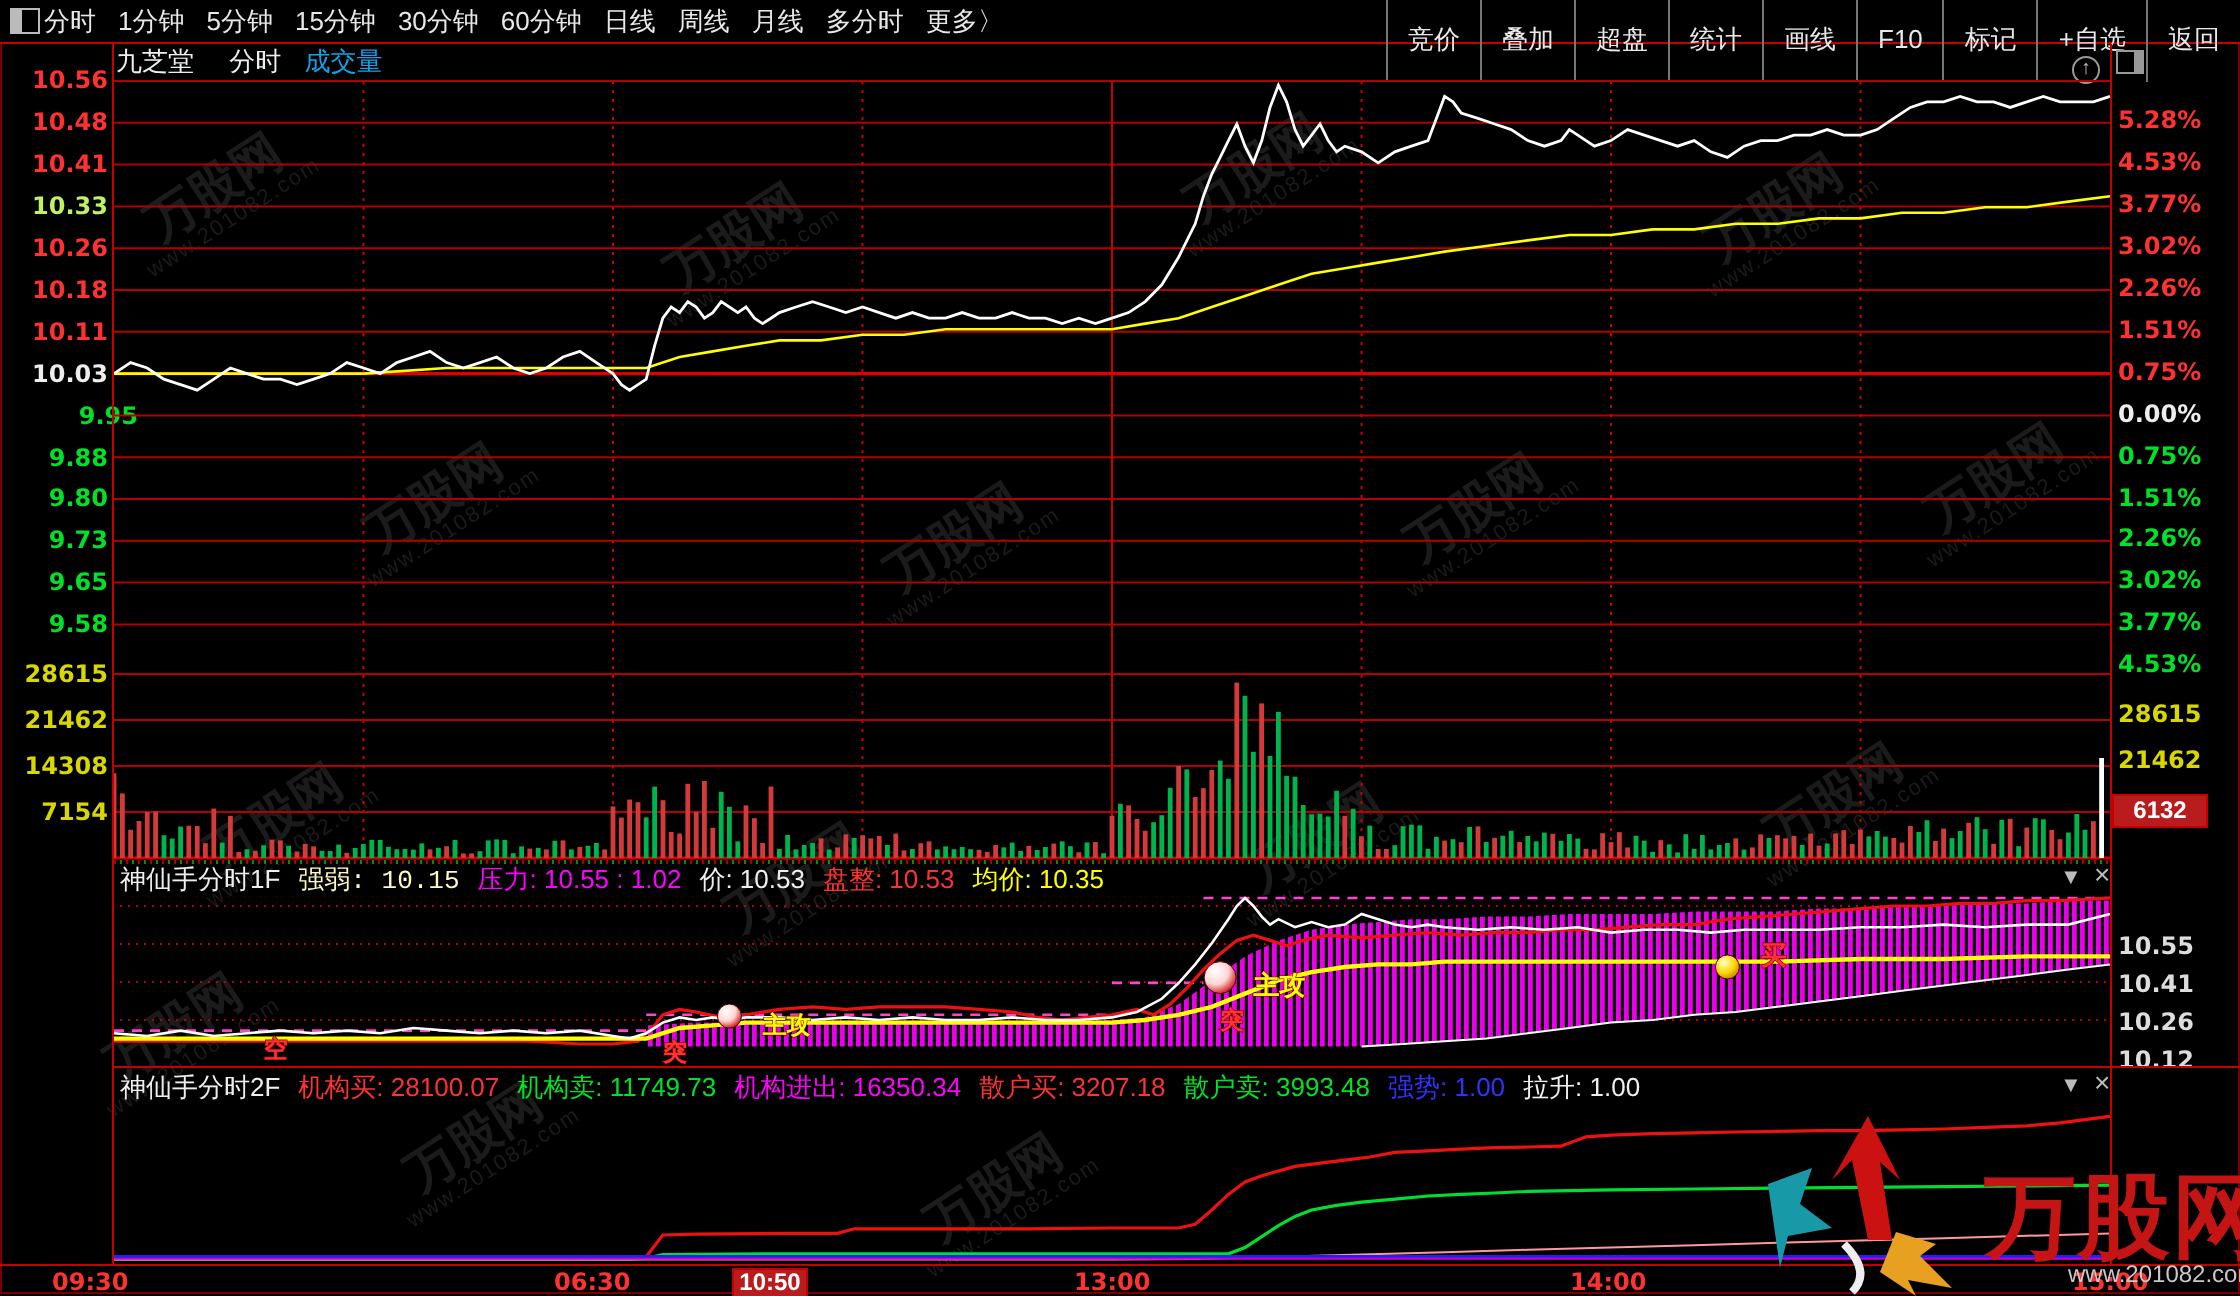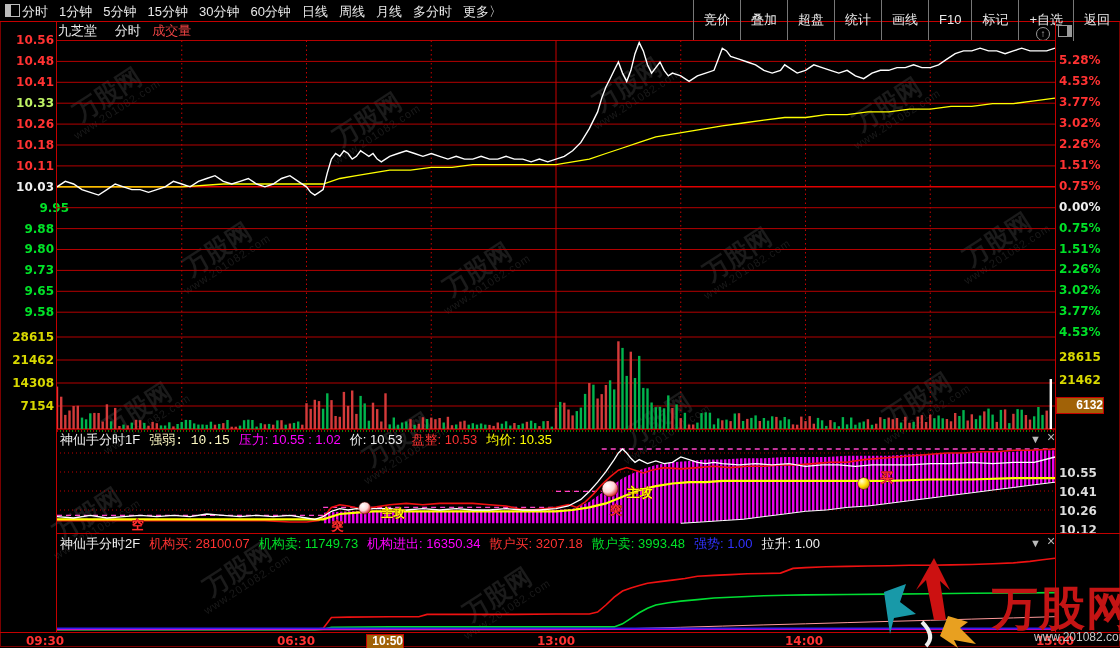--- a/index.html
+++ b/index.html
@@ -12,32 +12,32 @@
   .mwin i{position:absolute;left:0;top:0;width:5px;height:11px;background:#bbb;display:block;}
   #menu-left{position:absolute;left:22px;top:0;height:21px;line-height:21px;}
   #menu-left .menu-item{display:inline-block;margin-right:11px;color:#e8e8e8;font-size:13px;cursor:default;}
   #menu-right{position:absolute;right:0;top:0;height:21px;line-height:20px;}
   #menu-right .menu-item{display:inline-block;padding:10px 10px;color:#e8e8e8;font-size:13px;
      border-left:1px solid #777;height:21px;cursor:default;}
   
   #subheader{position:absolute;left:58px;top:23px;height:16px;line-height:16px;font-size:13px;}
   #subheader .stk{color:#eee;margin-right:14px;}
   #subheader .vw{color:#eee;margin-right:8px;}
-  #subheader .ind{color:#ef4444;}
+  #subheader .ind{color:#0ea5e9;}
   #topright-icons{position:absolute;left:1036px;top:25px;color:#aaa;font-size:10px;}
   .cicon{display:inline-block;width:12px;height:12px;border:1px solid #999;border-radius:50%;
          text-align:center;line-height:11px;margin-right:5px;color:#bbb;}
   .bicon{display:inline-block;width:12px;height:10px;border:1px solid #999;position:relative;}
   .bicon i{position:absolute;right:0;top:0;width:4px;height:10px;background:#999;display:block;}
   
   .axlab{position:absolute;font-size:12px;font-weight:bold;font-family:"DejaVu Sans",sans-serif;}
   .ax-left{left:2px;width:52px;text-align:right;}
   .ax-right{left:1059px;width:58px;text-align:left;margin-top:20px;}
-  .curbox{position:absolute;background:#a16207;border:1px solid #c40000;color:#fff;
-          font-size:12px;font-weight:bold;text-align:right;}
+  .curbox{position:absolute;background:#b91c1c;border:1px solid #c40000;color:#fff;
+          font-size:12px;font-weight:bold;text-align:center;}
   
   .phdr{position:absolute;left:60px;height:15px;line-height:15px;font-size:13px;white-space:nowrap;}
   .phdr span{margin-right:9px;}
   .pbtn{position:absolute;color:#bbb;font-size:11px;line-height:12px;cursor:default;}
   svg{position:absolute;display:block;}
   #tickstrip{position:absolute;left:57px;top:430px;width:998px;height:2px;opacity:.8;
      background:repeating-linear-gradient(90deg,#d00000 0 1px,#000 1px 3px,#00b400 3px 4px,#000 4px 6px);}
   
   #timebar{position:absolute;left:0;top:633px;width:1120px;height:14px;}
   #timebar .tlab{position:absolute;top:1px;color:#ff3232;font-size:12px;font-weight:bold;

